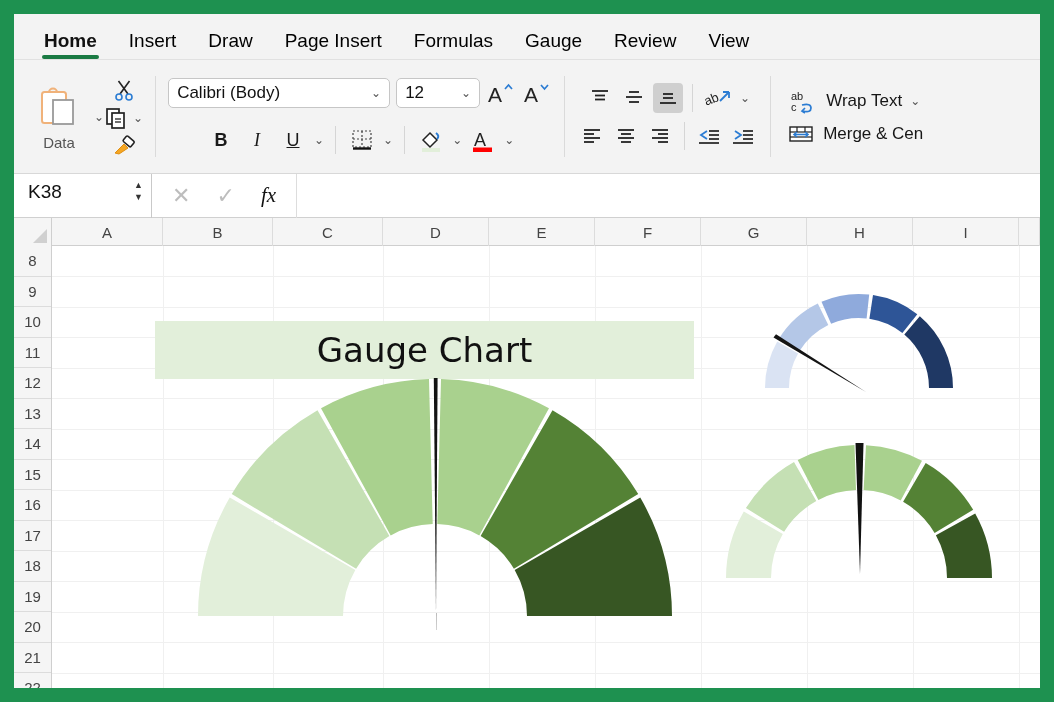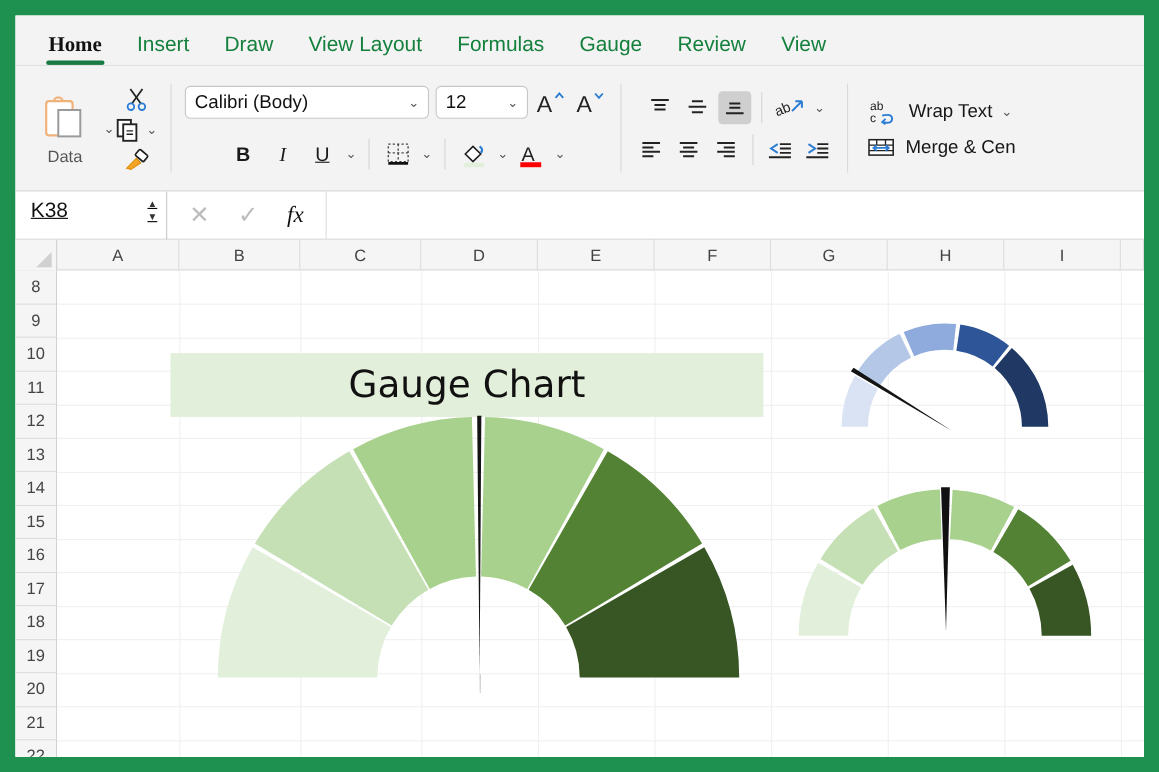--- a/index.html
+++ b/index.html
@@ -26,27 +26,27 @@
     padding-left: 14px;
     position: relative;
   }
   .tabbar::after {
     content: "";
     position: absolute; left: 0; right: 0; bottom: 0;
     height: 1px; background: #e1e1e1;
   }
   .tab {
     font-size: 19px;
-    color: #15803d;
+    color: #000000;
     padding: 0 16px 10px 16px;
     position: relative;
     white-space: nowrap;
     line-height: 1;
   }
-  .tab.active { font-weight: bold; color: #111; font-family: Liberation Serif, serif; }
+  .tab.active { font-weight: bold; color: #111; }
   .tab.active::after {
     content: "";
     position: absolute;
     left: 14px; right: 14px; bottom: 1px;
     height: 4px; border-radius: 2px;
     background: #1a7a43;
   }
   .tellme {
     display: flex; align-items: center; gap: 9px;
     padding: 0 10px 10px 10px;
@@ -104,21 +104,20 @@
   .fbar {
     height: 44px; background: #fff;
     display: flex; align-items: center;
     border-bottom: 1px solid #d0d0d0;
   }
   .namebox {
     width: 138px; height: 44px;
     border-right: 1px solid #c9c9c9;
     display: flex; align-items: center; justify-content: space-between;
     padding: 0 8px 8px 14px;
-    text-decoration: underline;
   }
   .namebox .nb-val { font-size: 19px; color: #111; }
   .spin { display: flex; flex-direction: column; gap: 3px; color: #333; font-size: 9px; line-height: 1; }
   .fbtns { display: flex; align-items: center; gap: 26px; padding: 0 20px; }
   .fb-x { font-size: 22px; color: #bdbdbd; }
   .fb-ck { font-size: 22px; color: #bdbdbd; }
   .fb-fx { font-size: 21px; color: #111; font-family: "Liberation Serif", serif; font-style: italic; }
   .finput { flex: 1; height: 44px; border-left: 1px solid #ddd; }
 
   
@@ -165,21 +164,21 @@
 </style>
 </head>
 <body>
 
 <div id="app">
 
   <div class="tabbar">
     <div class="tab active">Home</div>
     <div class="tab">Insert</div>
     <div class="tab">Draw</div>
-    <div class="tab">View Layout</div>
+    <div class="tab">Page Insert</div>
     <div class="tab">Formulas</div>
     <div class="tab">Gauge</div>
     <div class="tab">Review</div>
     <div class="tab">View</div>
   </div>
 
   <div class="ribbon">
 
     <div class="grp">
       <div class="paste-col">

